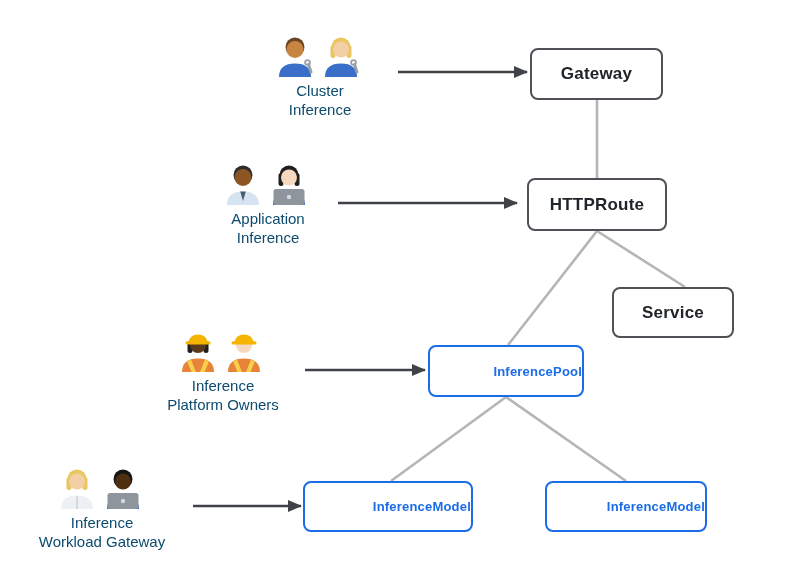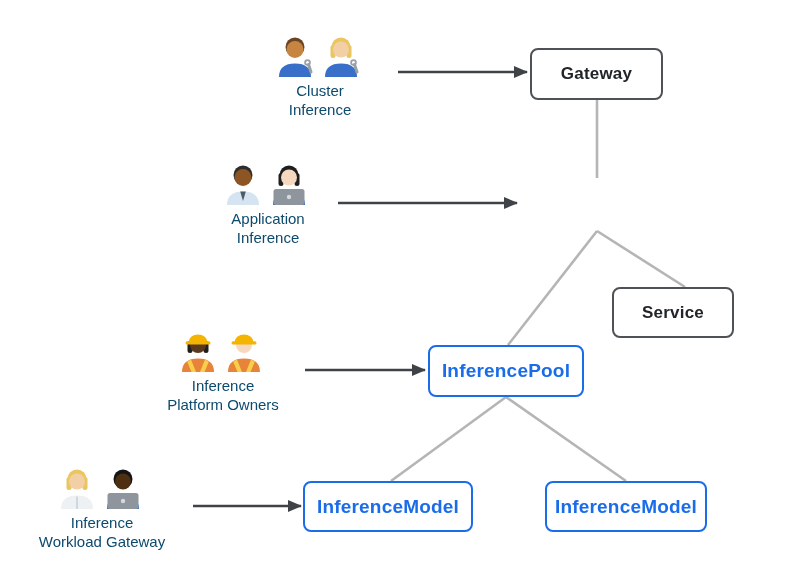--- a/index.html
+++ b/index.html
@@ -7,21 +7,21 @@
     position:relative;width:800px;height:572px;background:#ffffff;overflow:hidden;
     font-family:"Liberation Sans","DejaVu Sans",sans-serif;
   }
   .edges{position:absolute;left:0;top:0;width:800px;height:572px;}
   .node{
     position:absolute;background:#ffffff;border:2.5px solid #4e5256;border-radius:8px;
     display:flex;align-items:center;justify-content:center;
     font-weight:bold;font-size:17px;color:#212529;letter-spacing:.2px;
     box-sizing:border-box;
   }
-  .node.accent{border-color:#1a6ce8;color:#1a6ce8;font-size:19px;}
+  .node.accent{border-color:#1a6ce8;color:#1a6ce8;font-size:13px;justify-content:flex-end;}
   .persona{
     position:absolute;display:flex;flex-direction:column;align-items:center;
     text-align:center;color:#0c4a6e;
   }
   .persona .labels{margin-top:3px;font-size:15px;line-height:19px;font-weight:400;}
   .persona svg{display:block;}
 </style>
 </head>
 <body>
 
@@ -47,20 +47,23 @@
       <line x1="338" y1="203" x2="517" y2="203" marker-end="url(#ah)"></line>
       <line x1="305" y1="370" x2="425" y2="370" marker-end="url(#ah)"></line>
       <line x1="193" y1="506" x2="301" y2="506" marker-end="url(#ah)"></line>
     </g>
   </svg>
 
   <div class="node" style="left:530px;top:48px;width:133px;height:52px;">
     <span>Gateway</span>
   </div>
 
+  <div class="node" style="left:527px;top:178px;width:140px;height:53px;">
+    <span>HTTPRoute</span>
+  </div>
 
   <div class="node" style="left:612px;top:287px;width:122px;height:51px;">
     <span>Service</span>
   </div>
 
   <div class="node accent" style="left:428px;top:345px;width:156px;height:52px;">
     <span>InferencePool</span>
   </div>
 
   <div class="node accent" style="left:303px;top:481px;width:170px;height:51px;">

